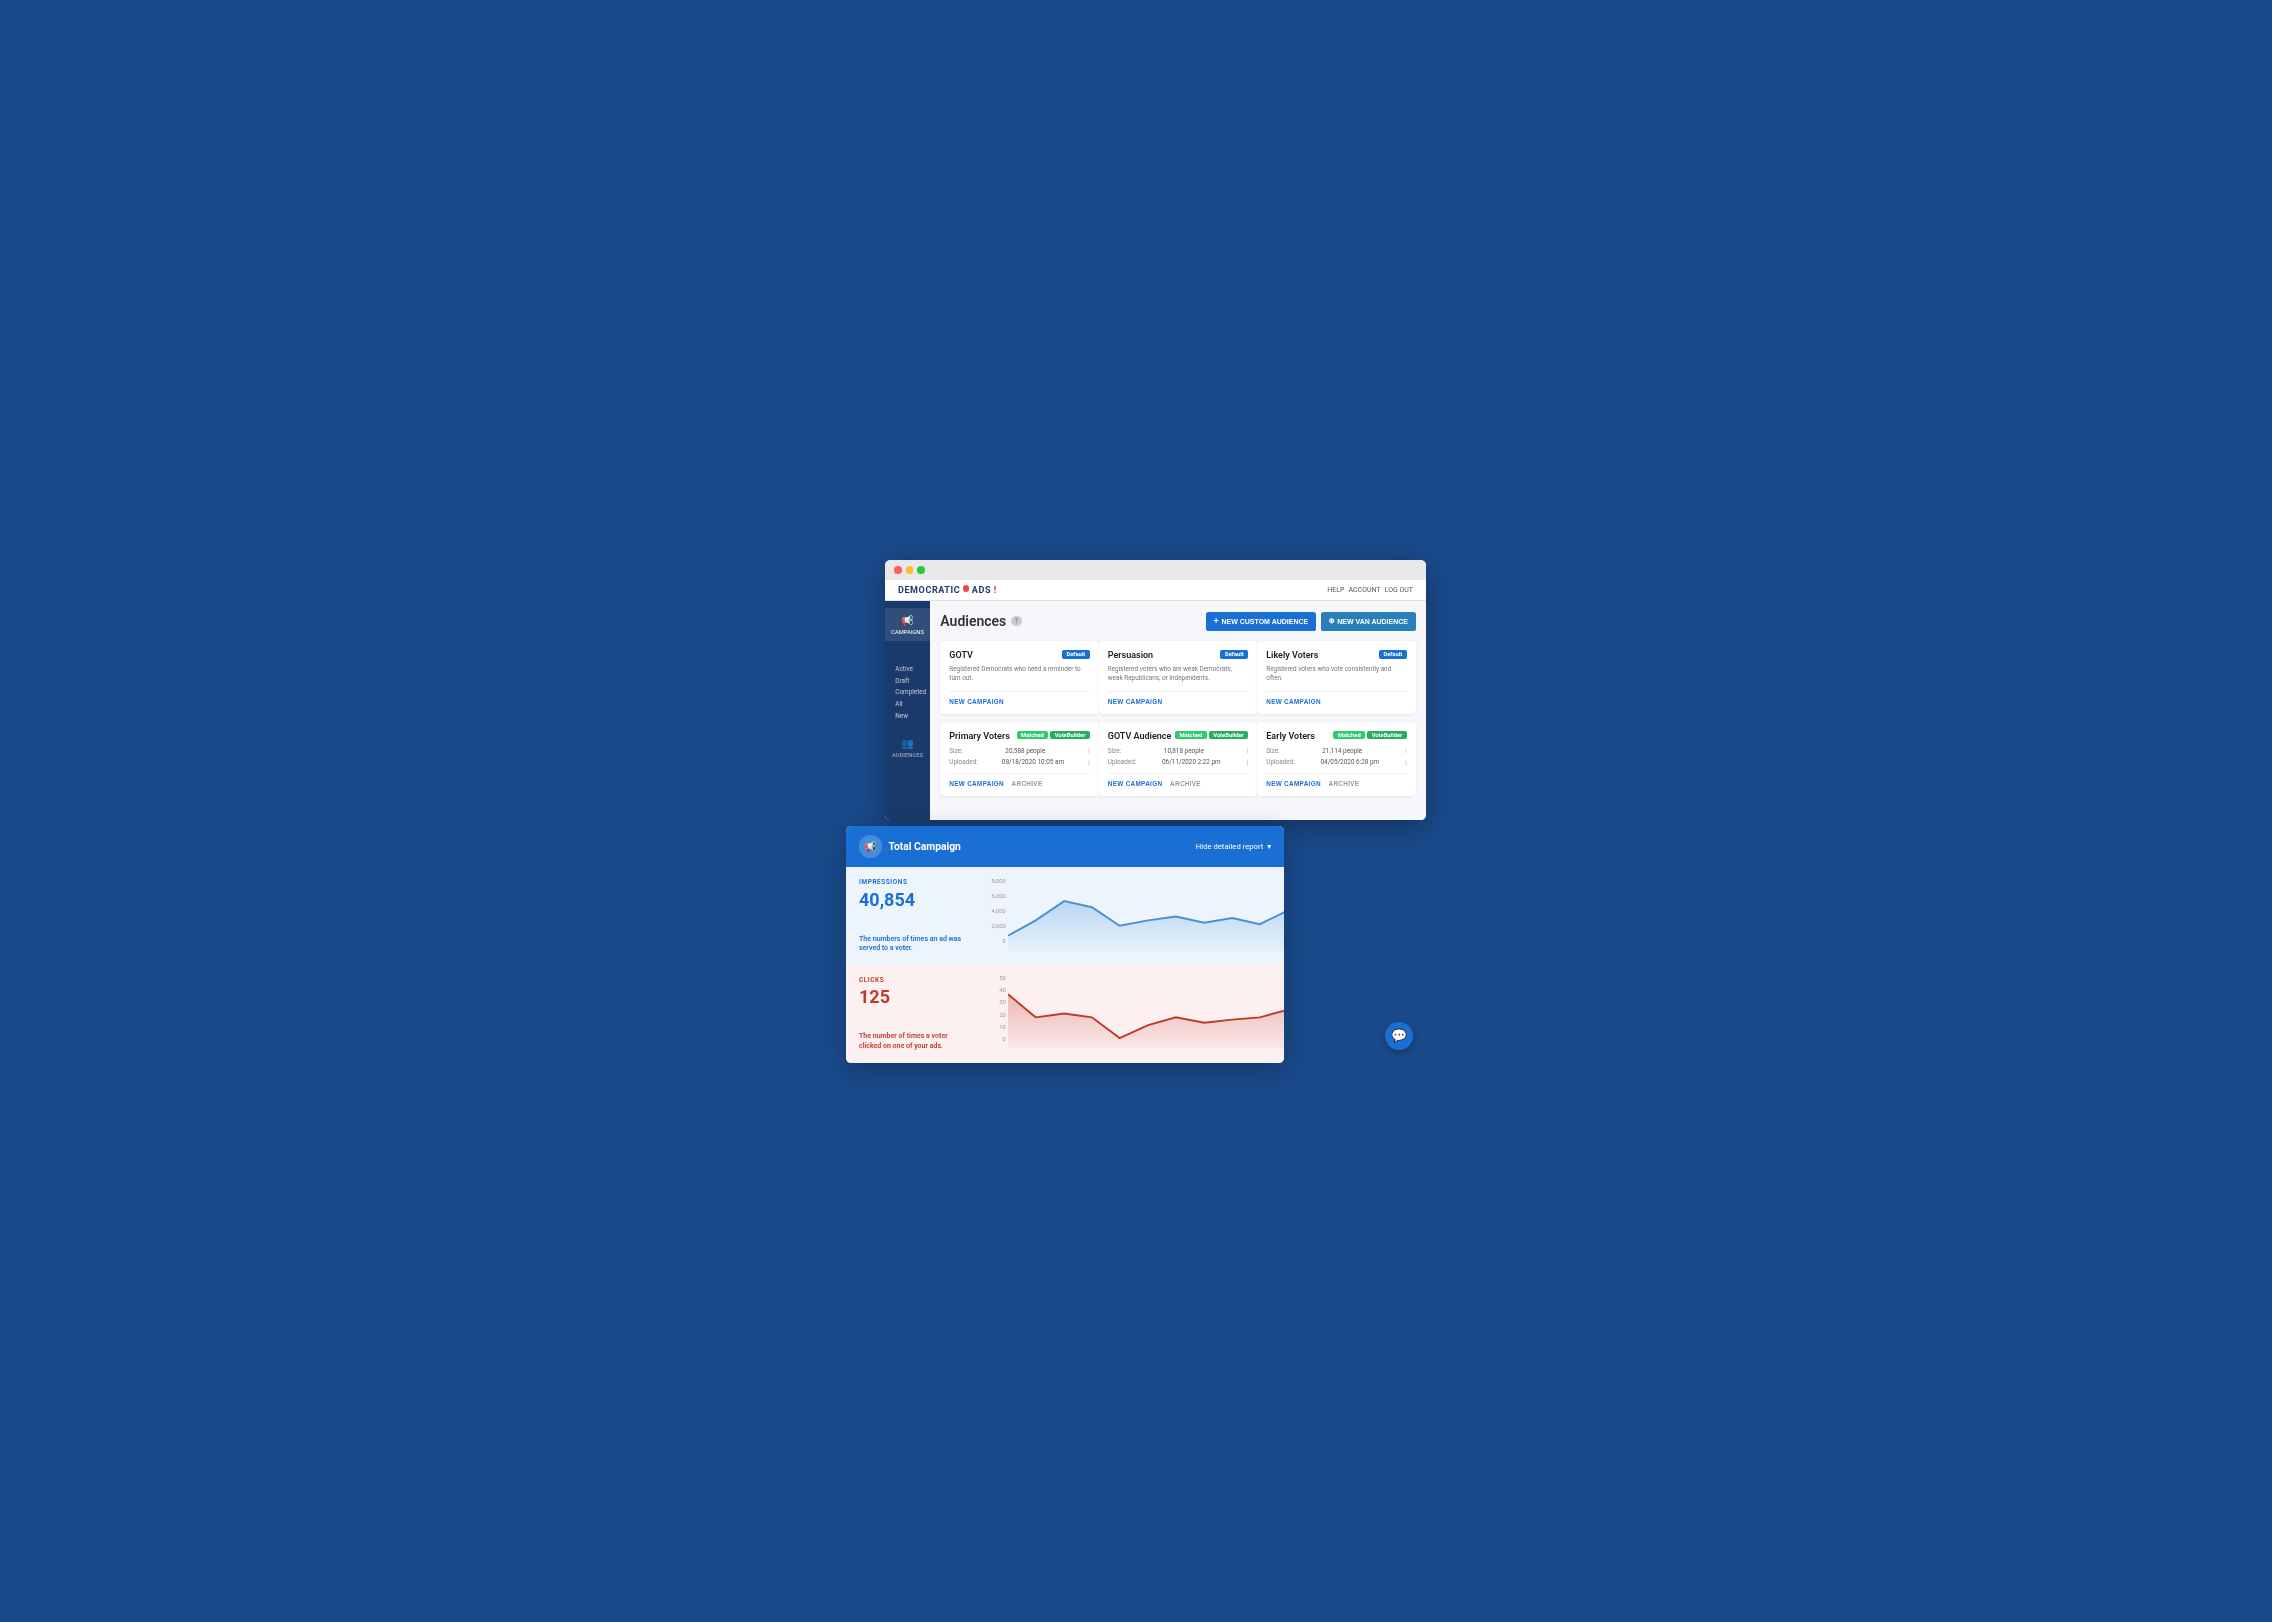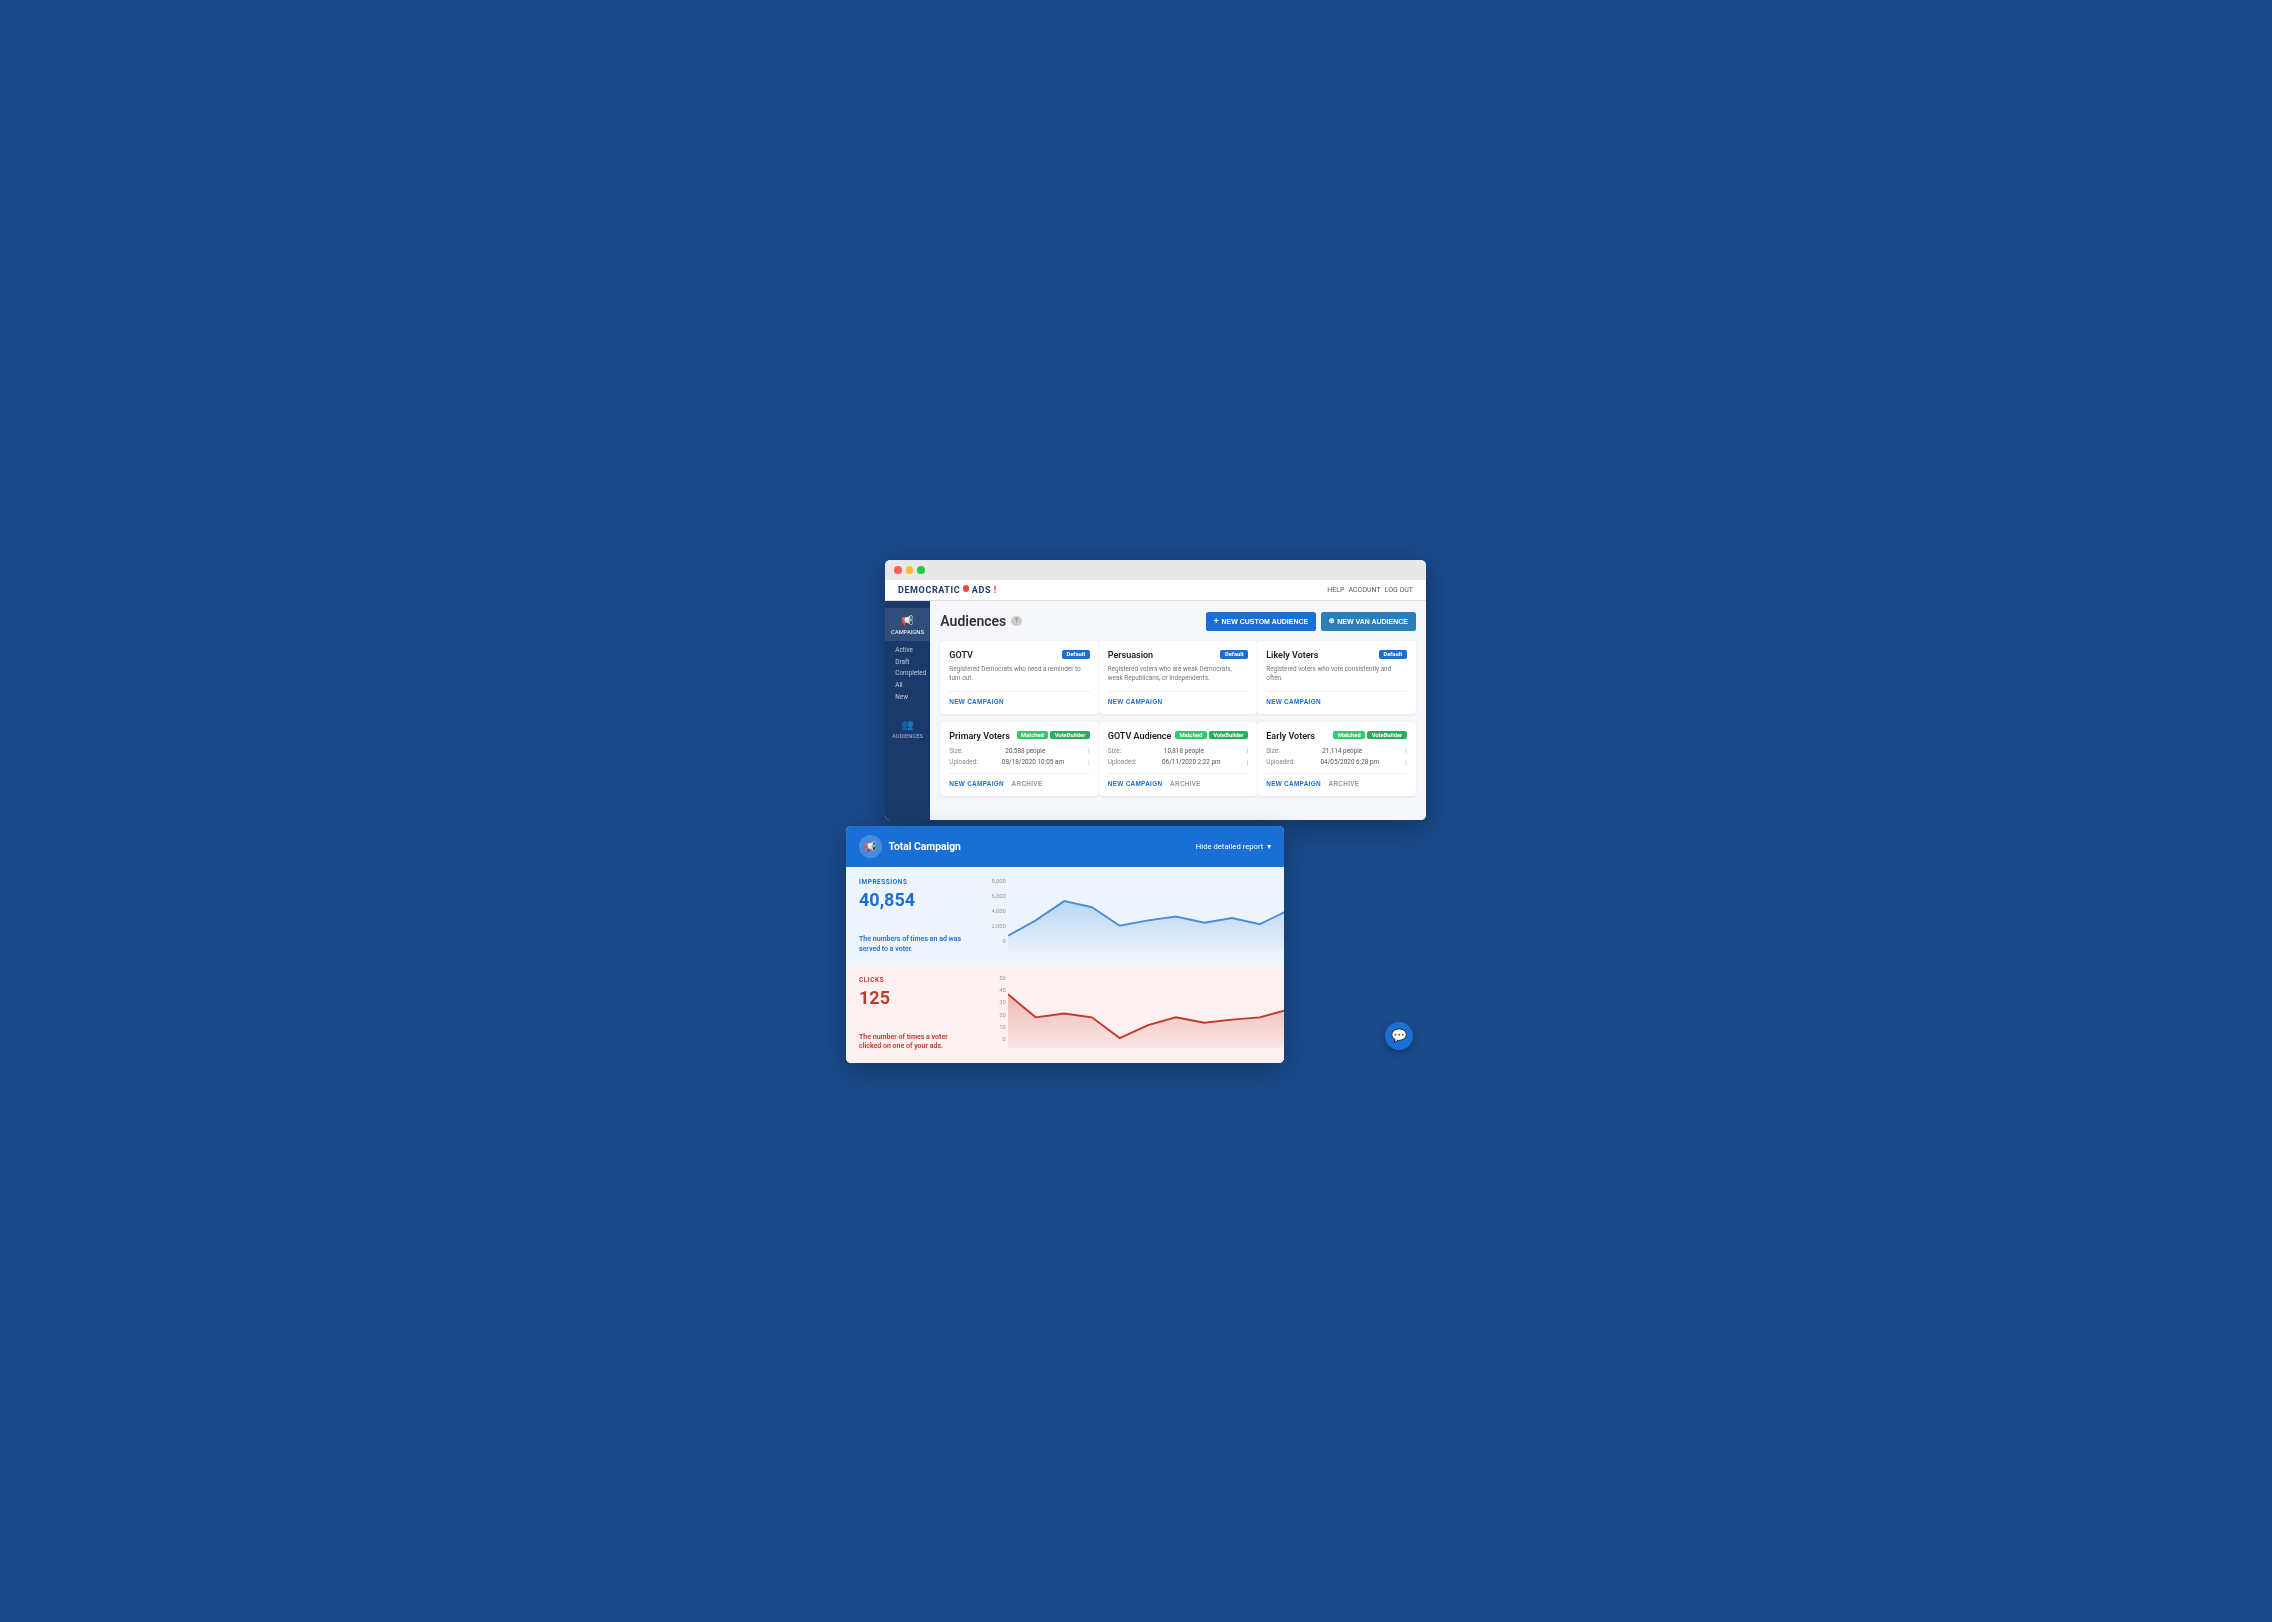--- a/index.html
+++ b/index.html
@@ -121,20 +121,21 @@
     }
 
     .sidebar-icon {
       font-size: 10.3px;
       margin-bottom: 1.9px;
     }
 
     .sidebar-sub {
       width: 100%;
       padding: 2.6px 0 2.6px 6.4px;
+      margin-top: 19px;
     }
 
     .sidebar-sub-item {
       font-size: 6.4px;
       color: rgba(255,255,255,0.7);
       padding: 1.9px 3.9px;
       cursor: pointer;
     }
 
     
@@ -400,21 +401,21 @@
       max-width: 103px;
       margin-top: 25px;
     }
 
     .metric-description.impressions { color: #1a6fd4; }
     .metric-description.clicks { color: #c0392b; }
 
     .chart-area {
       display: flex;
       gap: 10.3px;
-      align-items: flex-end;
+      align-items: center;
     }
 
     .chart-left {
       flex: 0 0 116px;
     }
 
     .chart-right {
       flex: 1;
       position: relative;
     }

